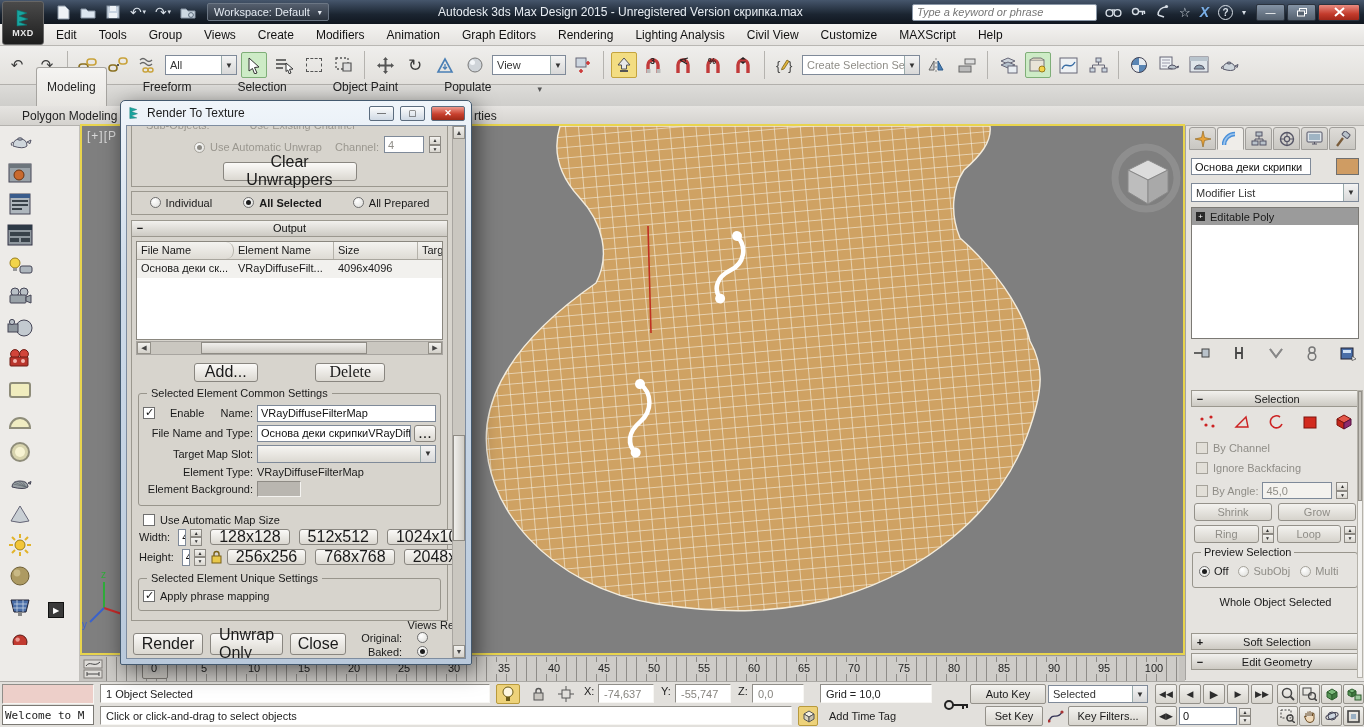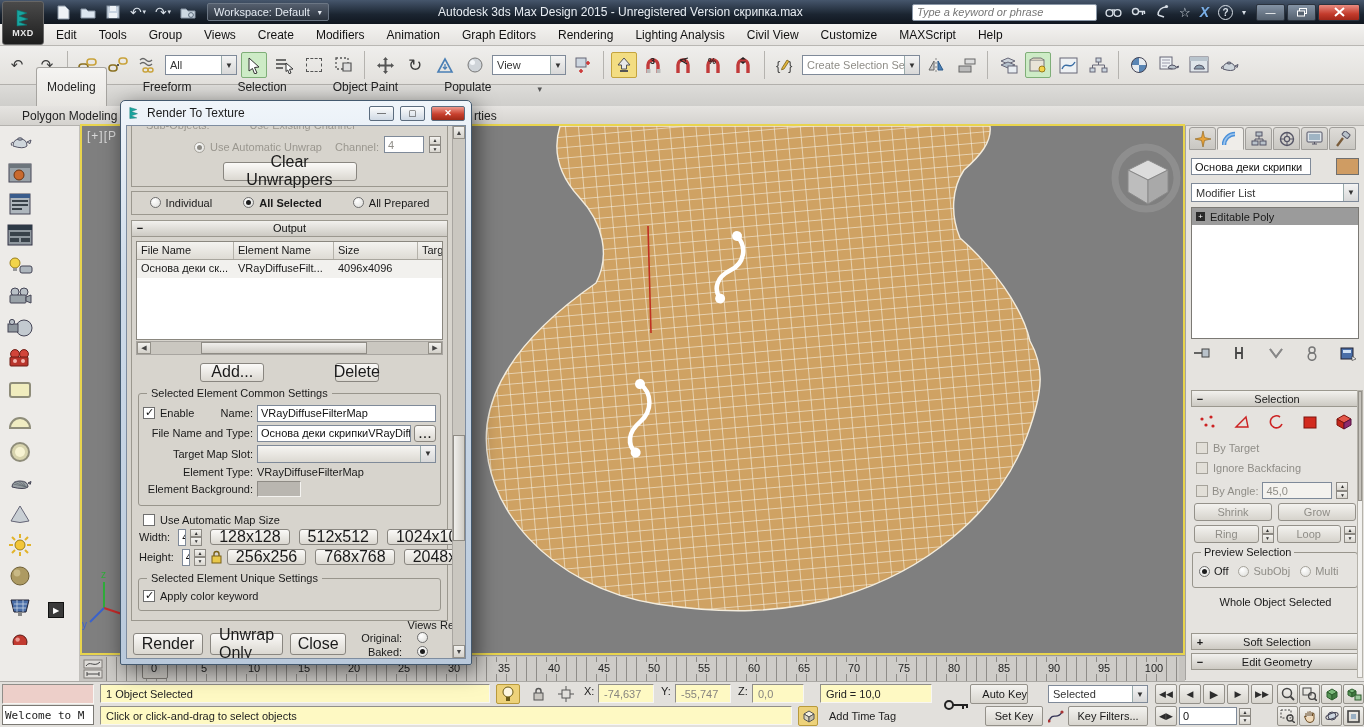--- a/index.html
+++ b/index.html
@@ -109,21 +109,21 @@
   .pbtn{display:inline-flex;align-items:center;justify-content:center;height:18px;background:linear-gradient(#f3f2ef,#d6d3cc);border:1px solid #94918a;border-radius:3px;color:#8f8d87;}
 
   
   .timeline{left:80px;top:655px;width:1105px;height:26px;background:#c6c4c0;border-top:1px solid #9c9a96;}
   .ruler{position:absolute;left:26px;top:1px;right:6px;height:24px;background:#ceccc8;background-image:repeating-linear-gradient(90deg,#8e8c88 0 1px,transparent 1px 10px);}
   .tick-label{position:absolute;top:5px;transform:translateX(-50%);font-size:11px;color:#222;background:#ceccc8;padding:0 3px;}
   .tslider{position:absolute;left:36px;top:2px;width:26px;height:20px;background:linear-gradient(#eceae6,#c9c6c0);border:1px solid #807d78;border-radius:2px;}
 
   
   .statusbar{left:0;top:681px;width:1364px;height:46px;background:#e2e0dc;border-top:1px solid #aaa8a4;}
-  .sunk{background:#fef9c3;border:1px solid;border-color:#908e89 #f7f6f3 #f7f6f3 #908e89;}
+  .sunk{background:#ffffff;border:1px solid;border-color:#908e89 #f7f6f3 #f7f6f3 #908e89;}
   .sfield{position:absolute;height:19px;display:flex;align-items:center;padding:0 5px;font-size:11px;color:#222;}
   .sbtn{position:absolute;width:24px;height:20px;display:flex;align-items:center;justify-content:center;background:linear-gradient(#f3f2ef,#d8d5ce);border:1px solid #94918a;border-radius:2px;}
   .sbtn.yellow{background:#edd27a;border-color:#b89a3c;}
   .coordlab{position:absolute;top:3px;font-size:11px;color:#222;}
   .coordval{color:#87857f;}
   .pb{width:22px;height:20px;font-size:9px;color:#2c2c2c;display:flex;align-items:center;justify-content:center;background:linear-gradient(#f3f2ef,#d8d5ce);border:1px solid #94918a;border-radius:2px;}
   .navico{width:21px;height:20px;display:flex;align-items:center;justify-content:center;background:linear-gradient(#f3f2ef,#d8d5ce);border:1px solid #94918a;border-radius:2px;}
   .listener-pink{position:absolute;left:2px;top:2px;width:92px;height:20px;background:#edcfc9;border:1px solid;border-color:#908e89 #f7f6f3 #f7f6f3 #908e89;}
   .listener-white{position:absolute;left:2px;top:23px;width:92px;height:20px;background:#fff;border:1px solid #7b7974;font-family:"DejaVu Sans Mono",monospace;font-size:11px;display:flex;align-items:center;padding:0 2px;white-space:nowrap;overflow:hidden;}
 </style>
@@ -711,21 +711,21 @@
             <rect x="2" y="3" width="12" height="11" fill="#d22a1e" stroke="#7e130c"></rect>
           </svg></span>
       <span><svg width="20" height="17">
             <polygon points="3,6 10,2 17,6 10,10" fill="#e4584a" stroke="#7e130c"></polygon>
             <polygon points="3,6 10,10 10,16 3,12" fill="#c22619" stroke="#7e130c"></polygon>
             <polygon points="10,10 17,6 17,12 10,16" fill="#8e2a6e" stroke="#55103f"></polygon>
           </svg></span>
     </div>
     <div class="abs frow" style="left:10px;top:313px;gap:5px;">
         <span class="cb dis"></span>
-        <span class="dis-t">By Target</span>
+        <span class="dis-t">By Channel</span>
       </div>
     <div class="abs frow" style="left:10px;top:333px;gap:5px;">
         <span class="cb dis"></span>
         <span class="dis-t">Ignore Backfacing</span>
       </div>
     <div class="abs frow" style="left:10px;top:353px;gap:4px;">
       <span class="cb dis"></span>
       <span class="dis-t">By Angle:</span>
       <span class="field" style="width:70px;color:#8f8d87;background:#f4f2ee;">45,0</span>
       <span class="spin">
@@ -825,47 +825,47 @@
             </span>
         </div>
 
         <div class="rollout-h">
           <span class="sign">−</span>
           <span class="rtitle">Output</span>
         </div>
         <div class="rollout-b">
           <div class="tbl">
             <div class="hrow">
-              <span class="hcell" style="width:97px;">File Name</span>
+              <span class="hcell" style="width:97px;border-radius:8px;">File Name</span>
               <span class="hcell" style="width:100px;">Element Name</span>
               <span class="hcell" style="width:84px;">Size</span>
               <span class="hcell" style="flex:1;border-right:none;">Targ</span>
             </div>
             <div class="drow">
               <span class="dcell" style="width:97px;">Основа деки ск...</span>
               <span class="dcell" style="width:100px;">VRayDiffuseFilt...</span>
               <span class="dcell" style="width:84px;">4096x4096</span>
             </div>
           </div>
           <div class="hscroll">
             <span class="arr">◀</span>
             <span class="track">
                 <span class="thumb"></span>
               </span>
             <span class="arr">▶</span>
           </div>
           <div style="display:flex;justify-content:space-around;padding:8px 30px 2px;">
             <span class="win-btn" style="width:64px;">Add...</span>
-            <span class="win-btn" style="width:44px;">Delete</span>
+            <span class="win-btn" style="width:70px;font-family:Liberation Serif, serif;">Delete</span>
           </div>
 
           <div class="grp">
             <span class="legend">Selected Element Common Settings</span>
             <div class="frow">
-              <span style="display:flex;gap:5px;align-items:flex-end;width:72px;">
+              <span style="display:flex;gap:15px;align-items:flex-end;width:72px;">
                   <span class="cb on"></span>
                   <span>Enable</span>
                 </span>
               <span class="flabel" style="width:42px;">Name:</span>
               <span class="field" style="flex:1;">VRayDiffuseFilterMap</span>
             </div>
             <div class="frow">
               <span class="flabel" style="width:114px;">File Name and Type:</span>
               <span class="field" style="flex:1;">Основа деки скрипкиVRayDiffuse</span>
               <span class="win-btn" style="width:22px;height:17px;margin-left:3px;padding:0;">...</span>
@@ -922,21 +922,21 @@
                 <span class="win-btn" style="flex: 1 1 0%; height: 16px;">256x256</span>
                 <span class="win-btn" style="flex: 1 1 0%; height: 16px; padding-left: 8px;">768x768</span>
                 <span class="win-btn" style="flex: 1 1 0%; height: 16px;">2048x2048</span>
               </span>
           </div>
 
           <div class="grp" style="margin-top:12px;">
             <span class="legend">Selected Element Unique Settings</span>
             <div class="frow" style="gap:5px;">
               <span class="cb on"></span>
-              <span>Apply color keyword</span>
+              <span>Apply phrase mapping</span>
             </div>
           </div>
         </div>
 
         <div style="display:flex;align-items:center;gap:7px;padding:8px 4px 0 6px;">
           <span class="win-btn" style="width:70px;height:22px;">Render</span>
           <span class="win-btn" style="width:84px;height:22px;">Unwrap Only</span>
           <span class="win-btn" style="width:56px;height:22px;">Close</span>
           <div style="flex:1;display:grid;grid-template-columns:52px 34px 38px;justify-content:end;align-items:center;row-gap:1px;margin-top:-10px;">
             <span></span>
@@ -1047,21 +1047,21 @@
         <span>Add Time Tag</span>
       </div>
 
     <div class="sbtn" style="left:942px;top:2px;width:30px;height:42px;background:none;border-color:transparent;">
         <svg width="26" height="16">
           <circle cx="5" cy="8" r="4" fill="none" stroke="#222" stroke-width="2"></circle>
           <path d="M9 8 H24 M19 8 V12 M23 8 V11" stroke="#222" stroke-width="2"></path>
         </svg>
       </div>
 
-    <div class="sbtn" style="left:970px;top:2px;width:58px;justify-content:flex-end;">
+    <div class="sbtn" style="left:970px;top:2px;width:76px;">
         <span>Auto Key</span>
       </div>
     <div class="sbtn" style="left:985px;top:24px;width:58px;">
         <span>Set Key</span>
       </div>
     <div class="abs combo" style="left:1048px;top:3px;width:100px;height:18px;">
       <span class="ctext">Selected</span>
         <span class="carr">▼</span>
     </div>
     <span class="abs" style="left:1048px;top:26px;"><svg width="16" height="16">

